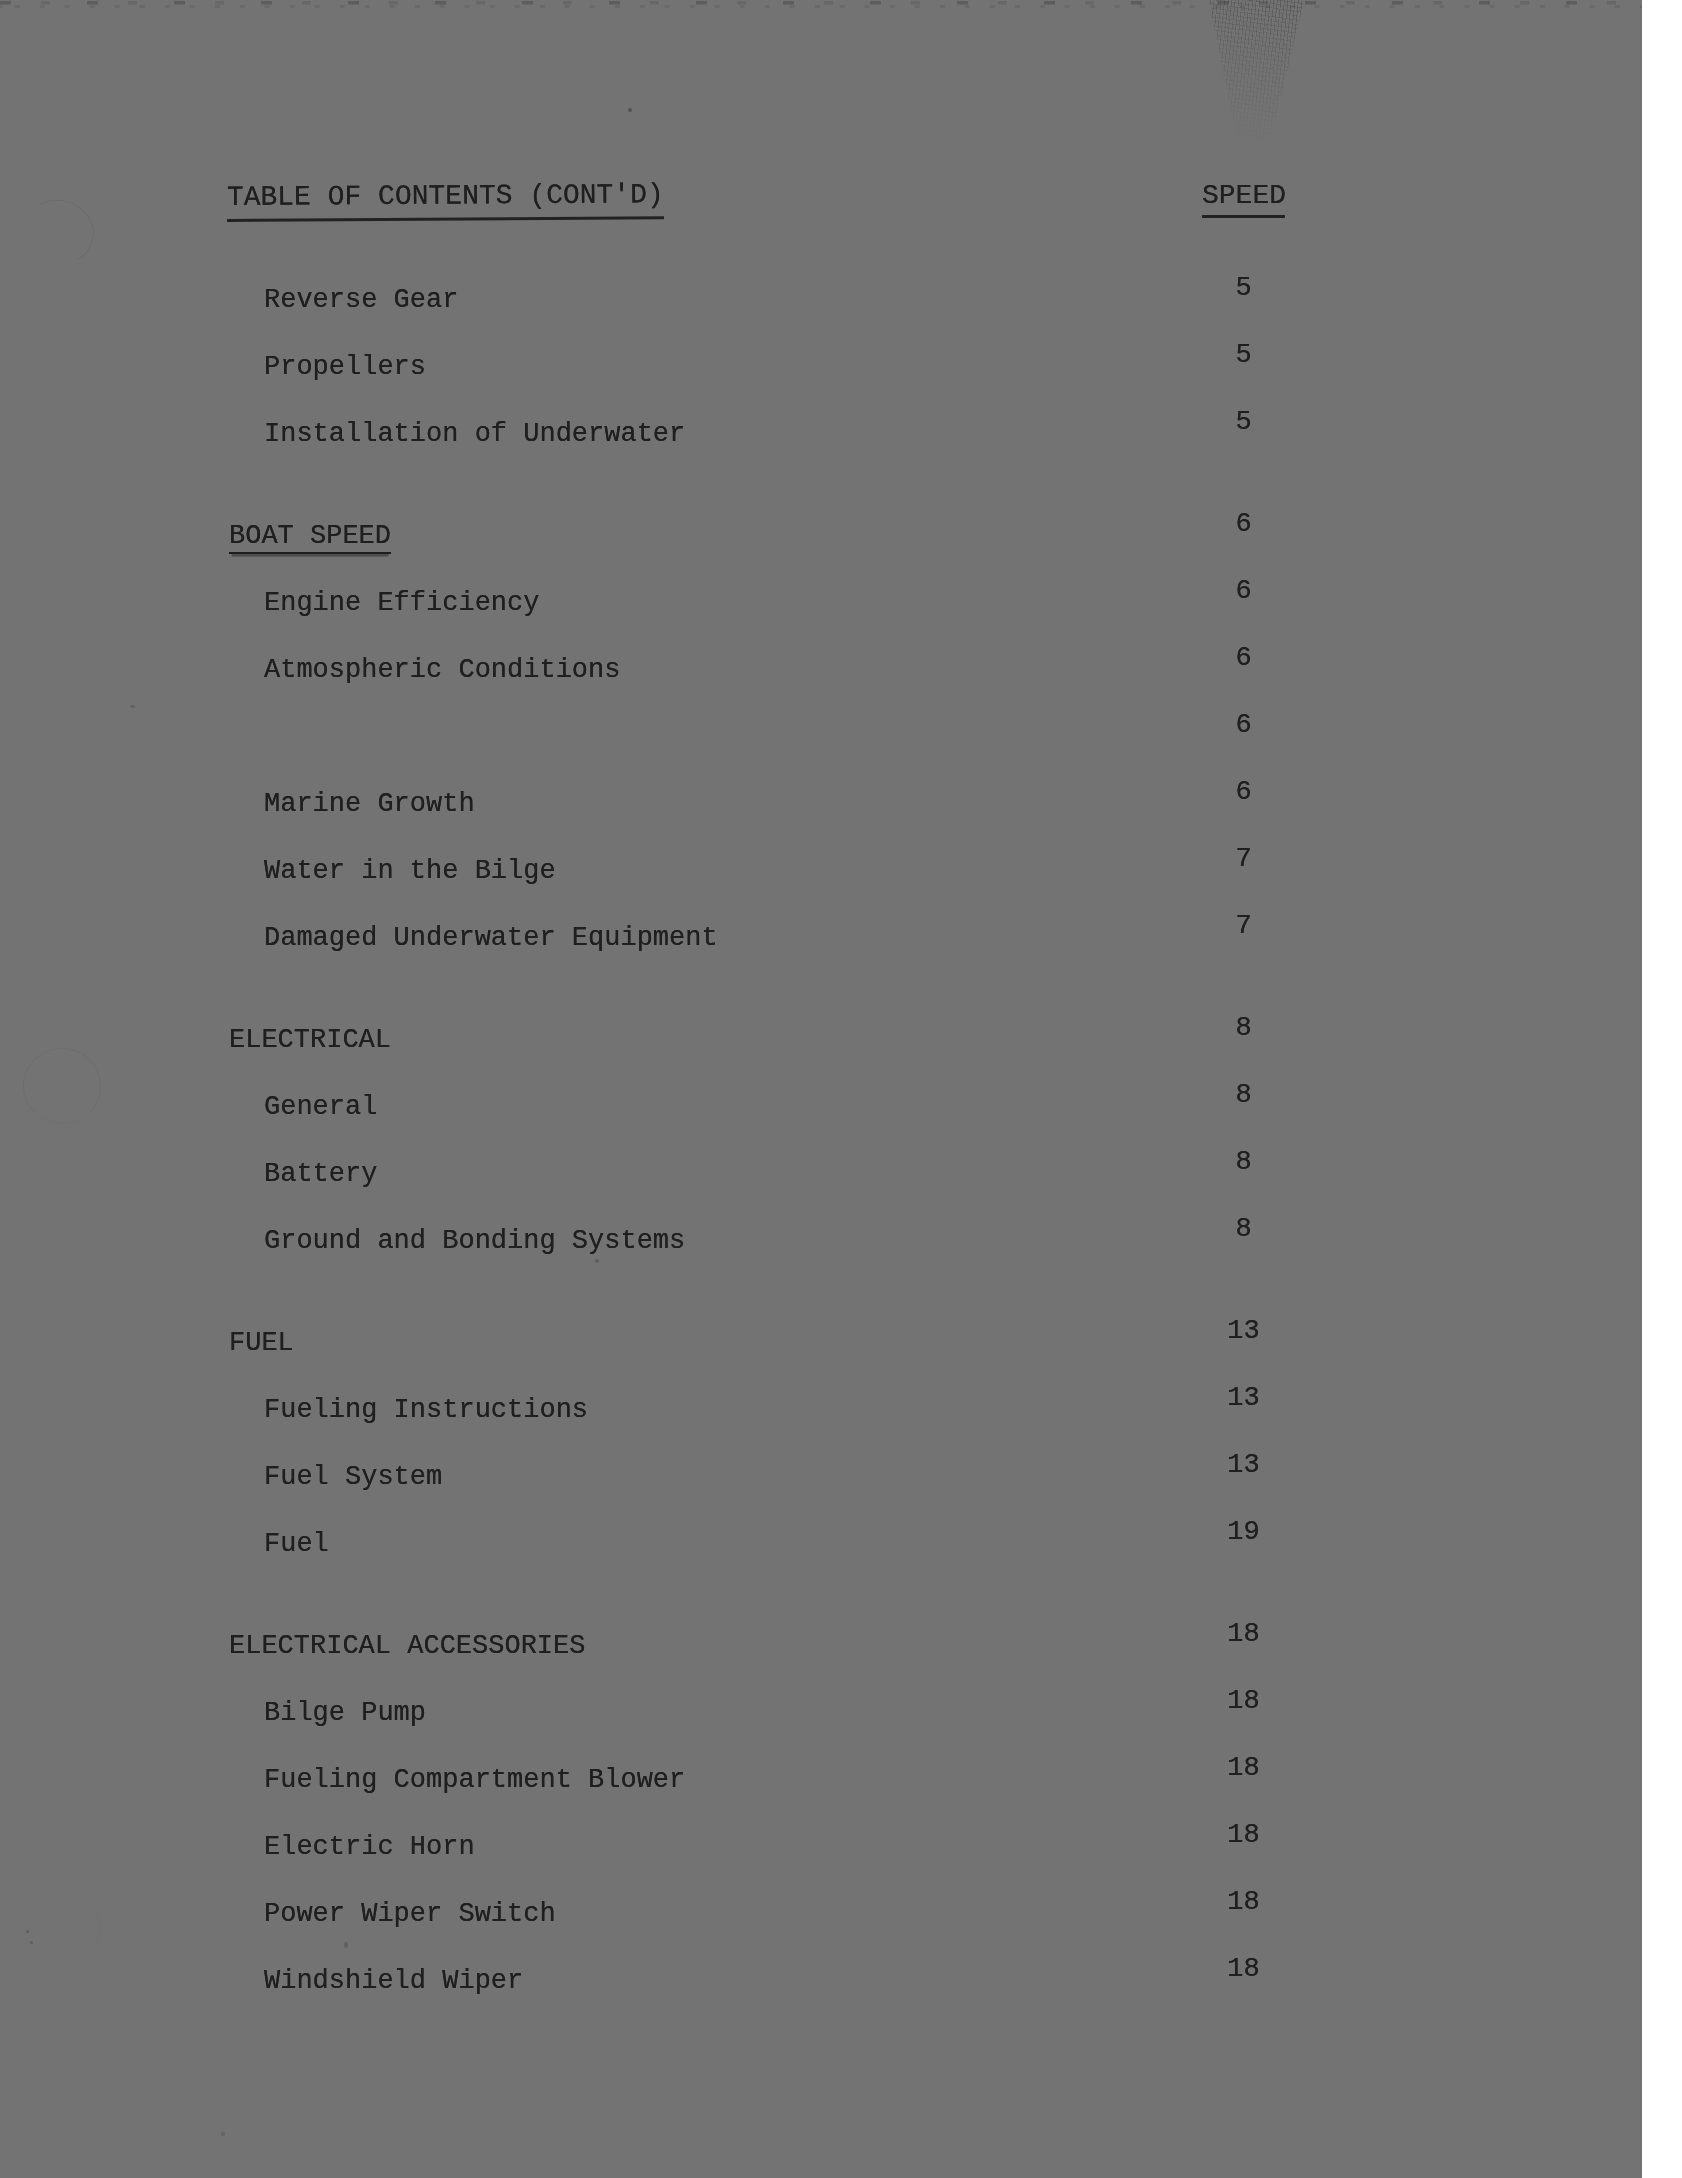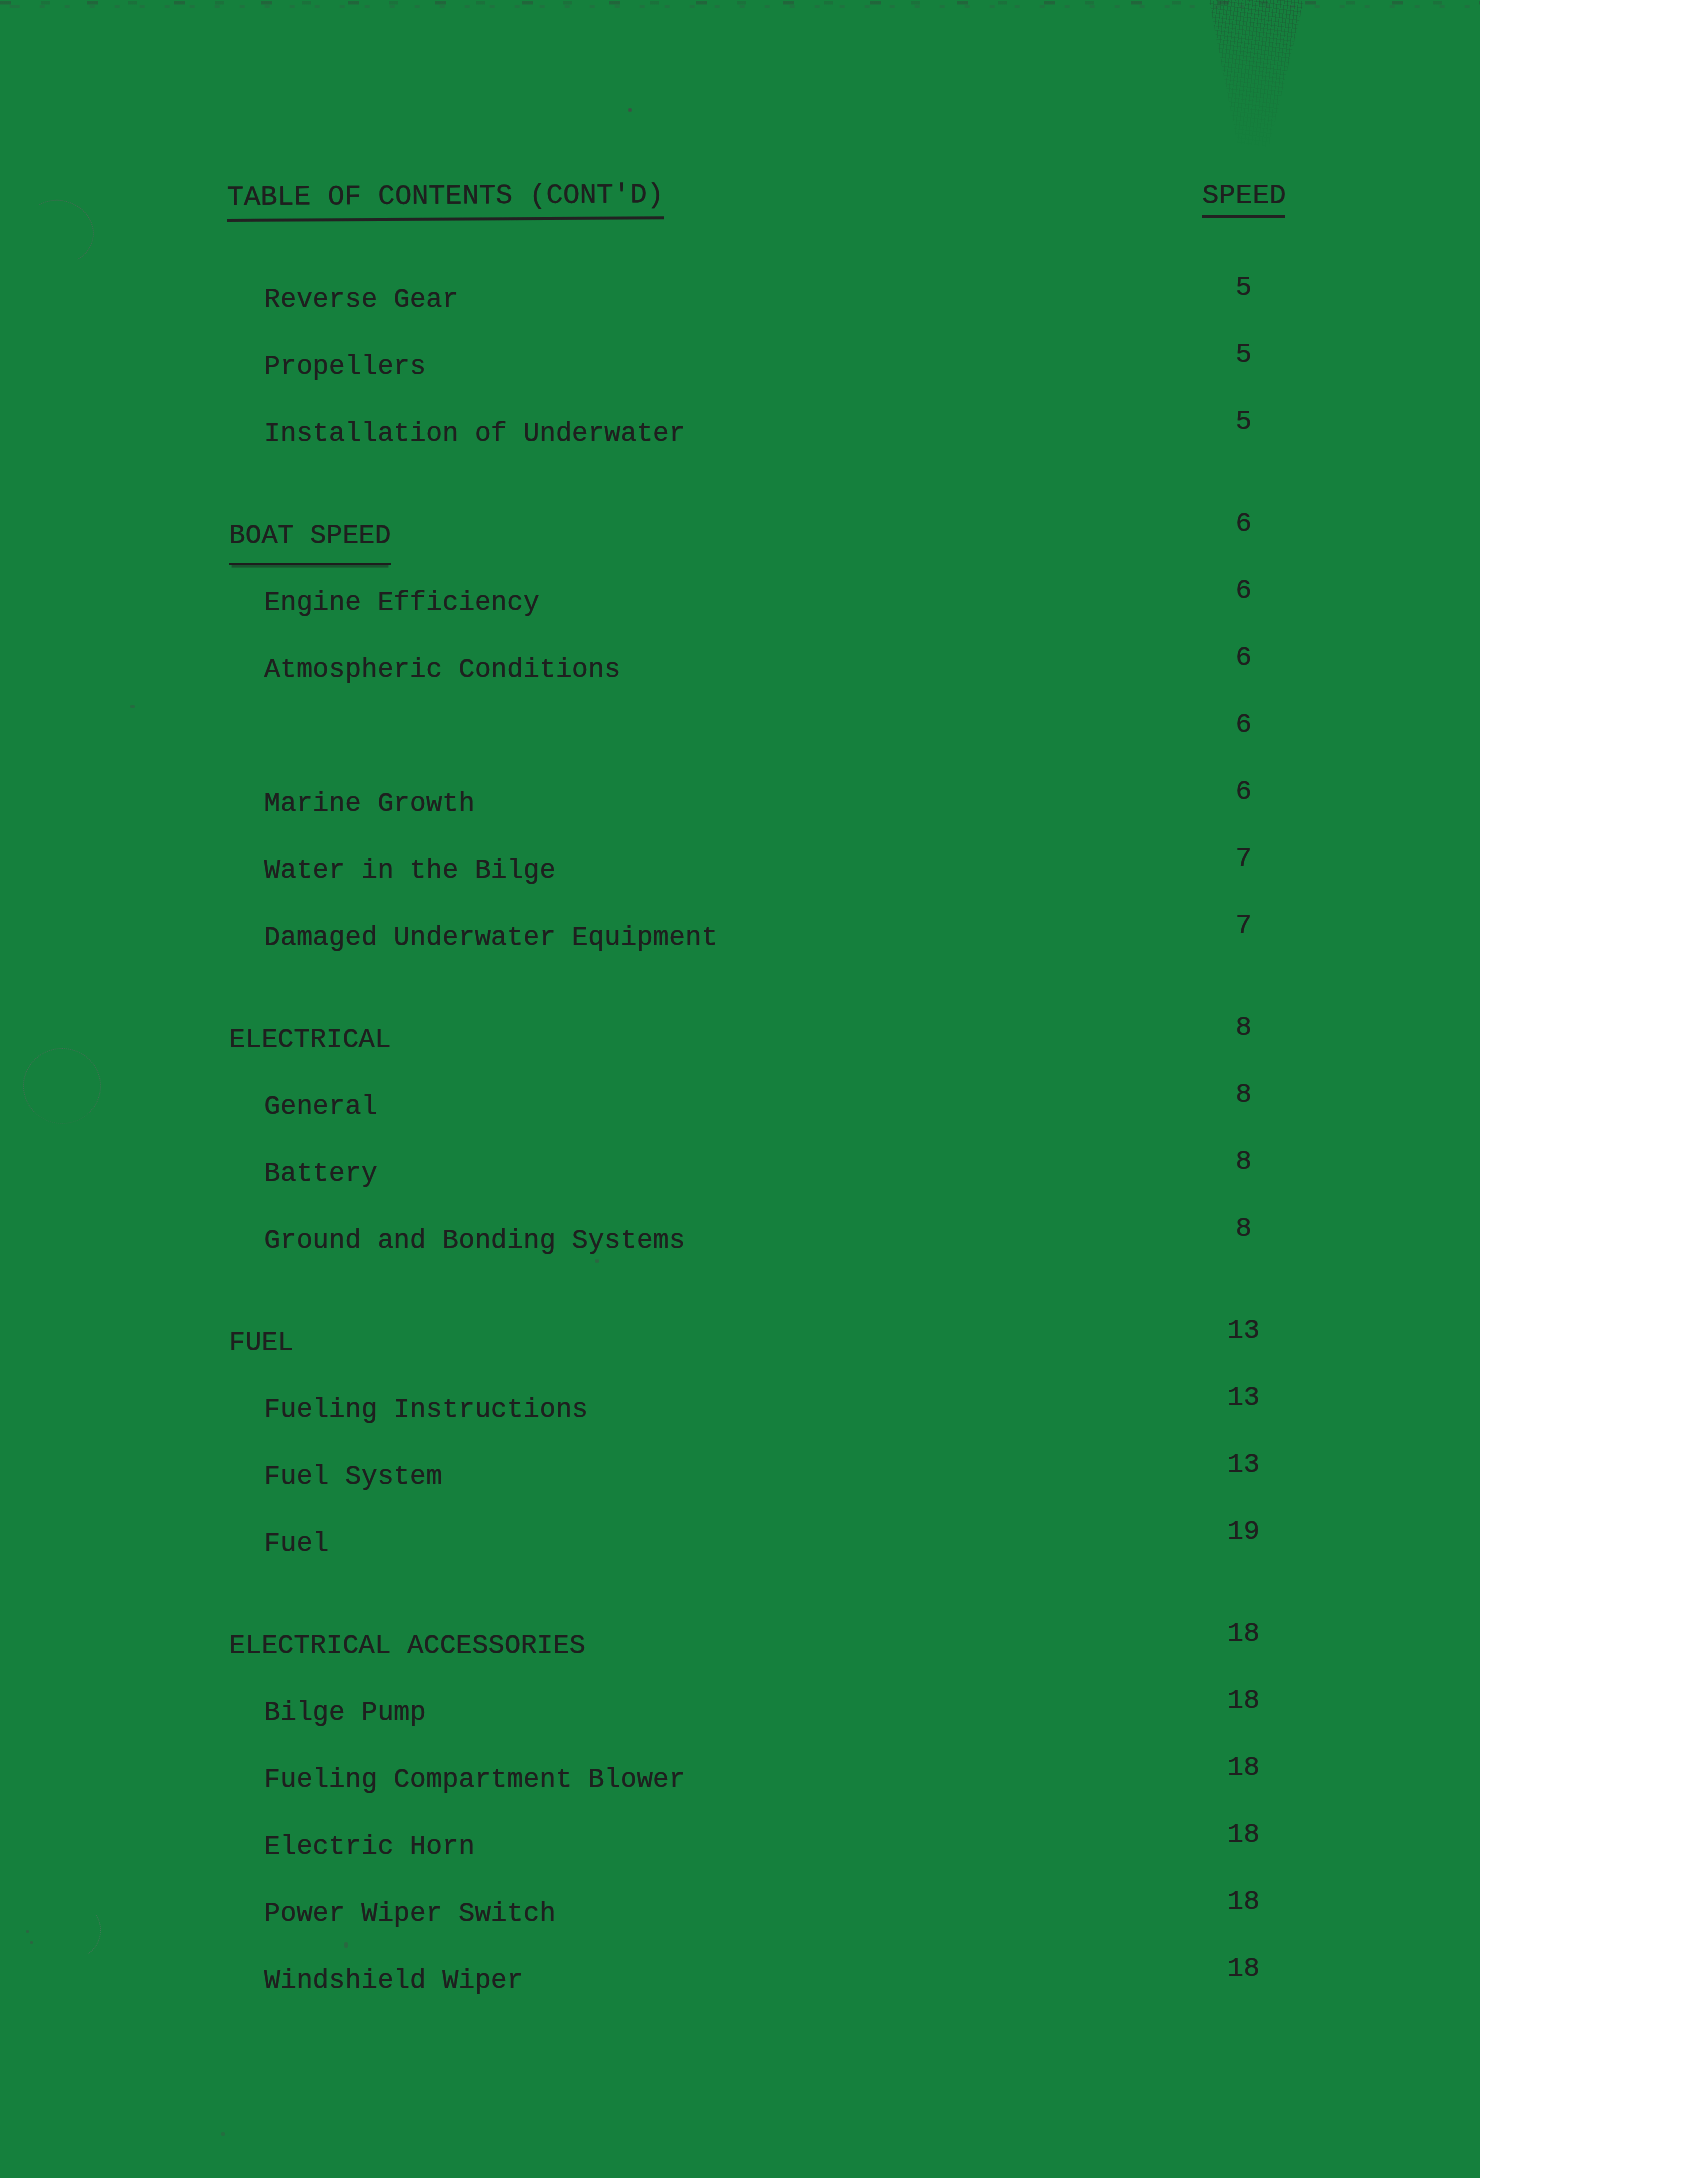--- a/index.html
+++ b/index.html
@@ -1,18 +1,18 @@
 <!DOCTYPE html>
 <html style="font-size:14px"><head>
 <meta charset="utf-8">
 <style>
   html,body { margin:0; padding:0; background:#ffffff; }
   .sheet {
-    position:relative; width:1480px; height:2178px;
-    background:#15803d; overflow:hidden;
+    position:relative; width:1642px; height:2178px;
+    background:#737373; overflow:hidden;
     font-family:"Liberation Mono","DejaVu Sans Mono",monospace;
     color:#1f1f1f;
   }
   .ink { text-shadow:0 0 0.5px rgba(25,25,25,.85); white-space:nowrap; }
 
   
   .titlebar { position:absolute; inset:0; }
   .doc-title {
     position:absolute; left:227px; top:182px; font-size:28px;
     padding-bottom:6px; border-bottom:3.5px solid #222;
@@ -24,21 +24,21 @@
     padding-bottom:3.5px; border-bottom:3.5px solid #222;
   }
 
   
   .toc { position:absolute; left:0; top:285px; width:100%; }
   .toc-section + .toc-section { margin-top:35px; }
   .row { position:relative; height:67px; font-size:27px; }
   .row .label   { position:absolute; left:264px; top:0;text-align:right; }
   .row .heading { position:absolute; left:229px; top:0; }
   .heading.underlined {
-    padding-bottom:12px; border-bottom:2.6px solid #1d1d1d;
+    padding-bottom:1px; border-bottom:2.6px solid #1d1d1d;
     box-shadow:0 5.2px 0 -2.6px rgba(30,30,30,.45);
   }
   .row .pagenum {
     position:absolute; left:1202px; top:-12px; width:83px; text-align:center;
   }
 
   
   .artifact { position:absolute; pointer-events:none; }
   .top-noise {
     left:0; top:0; width:100%; height:9.5px; opacity:.55;

